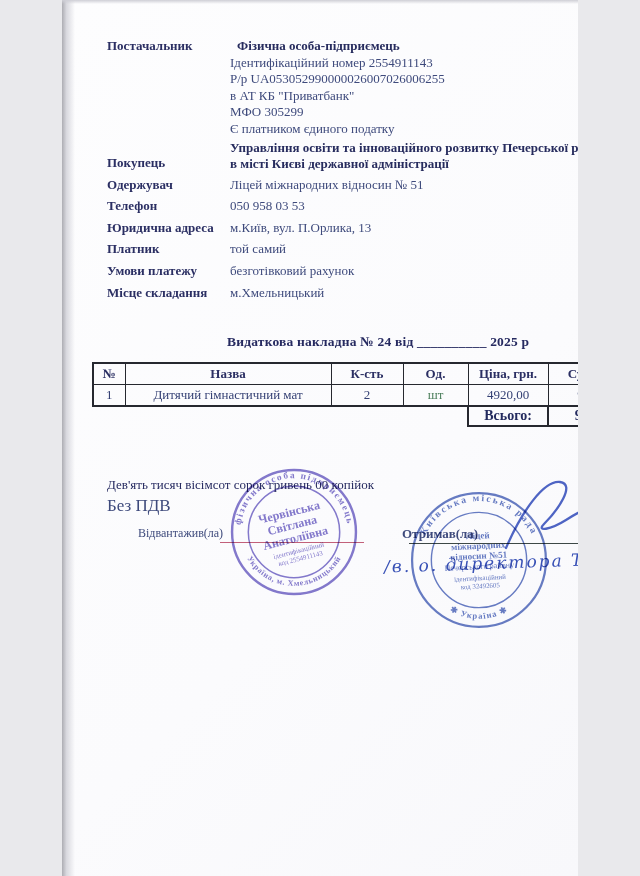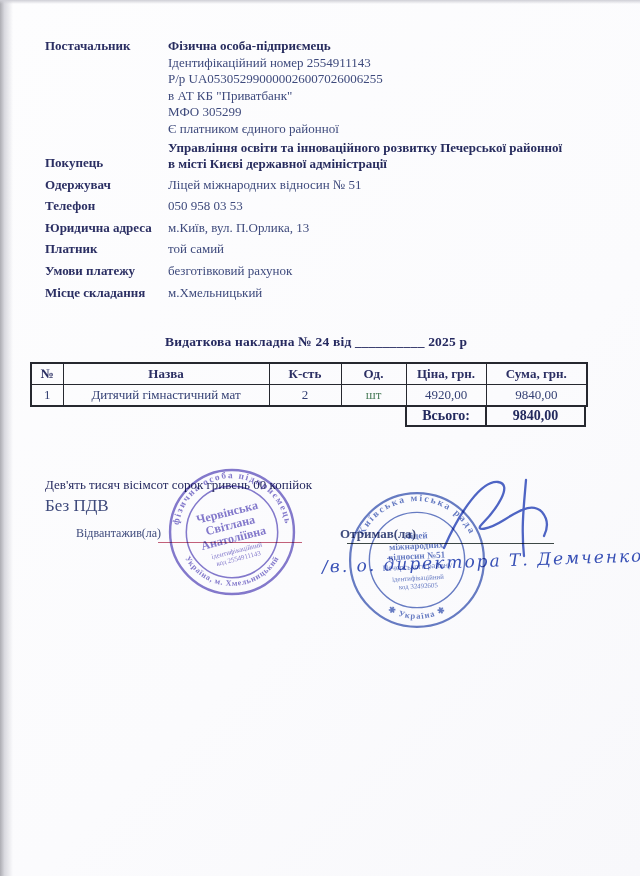--- a/index.html
+++ b/index.html
@@ -1,33 +1,33 @@
 <!DOCTYPE html>
 <html><head>
 <meta charset="utf-8">
 <style>
   html,body { margin:0; padding:0; background:#e9e9ec; }
   .page {
-    position:relative; width:640px; height:876px; margin:0 auto;
+    position:relative; width:516px; height:876px; margin:0 auto;
     background:linear-gradient(135deg,#fdfdfe 0%, #fbfbfd 60%, #f8f8fb 100%);
     font-family:"Liberation Serif", serif; color:#3c4677; overflow:hidden;
   }
   .scan-edge-left {
     position:absolute; left:0; top:0; bottom:0; width:13px;
     background:linear-gradient(90deg,#adadb3 0%, #d9d9df 35%, rgba(250,250,252,0) 100%);
   }
   .scan-edge-top {
     position:absolute; left:0; top:0; right:0; height:4px;
     background:linear-gradient(180deg,#cfcfd6 0%, rgba(250,250,252,0) 100%);
   }
   .content { position:absolute; left:45px; top:38px; width:567px; }
   .frow { display:flex; font-size:13px; line-height:16.6px; }
   .flabel { width:123px; flex-shrink:0; font-weight:bold; color:#2b2f63; }
   .fvalue { color:#3e4a7c; }
-  .bold-line { font-weight:bold; color:#272c5e; }
+  .bold-line { font-weight:bold; color:#272c5e;margin-left:7px; }
   .buyer-row { margin-top:2px; }
   .buyer-row .flabel { align-self:flex-end; }
   .buyer-value { font-weight:bold; color:#272c5e; max-width:402px; line-height:16px; }
   .detail-row { margin-top:5px; }
   .doc-title {
     margin-top:33px; margin-left:120px; font-size:13.5px; font-weight:bold; color:#262a60;
     letter-spacing:.2px;
   }
   table.items {
     margin-top:12px; margin-left:-15px; border-collapse:collapse;
@@ -72,21 +72,21 @@
   <div class="content">
 
     <div class="frow">
       <div class="flabel">Постачальник</div>
       <div class="fvalue">
         <div class="bold-line">Фізична особа-підприємець</div>
         <div>Ідентифікаційний номер 2554911143</div>
         <div>Р/р UA053052990000026007026006255</div>
         <div>в АТ КБ "Приватбанк"</div>
         <div>МФО 305299</div>
-        <div>Є платником єдиного районної</div>
+        <div>Є платником єдиного податку</div>
       </div>
     </div>
 
     <div class="frow buyer-row">
       <div class="flabel">Покупець</div>
       <div class="fvalue buyer-value">Управління освіти та інноваційного розвитку Печерської районної в місті Києві державної адміністрації</div>
     </div>
 
     <div class="frow detail-row">
       <div class="flabel">Одержувач</div>

